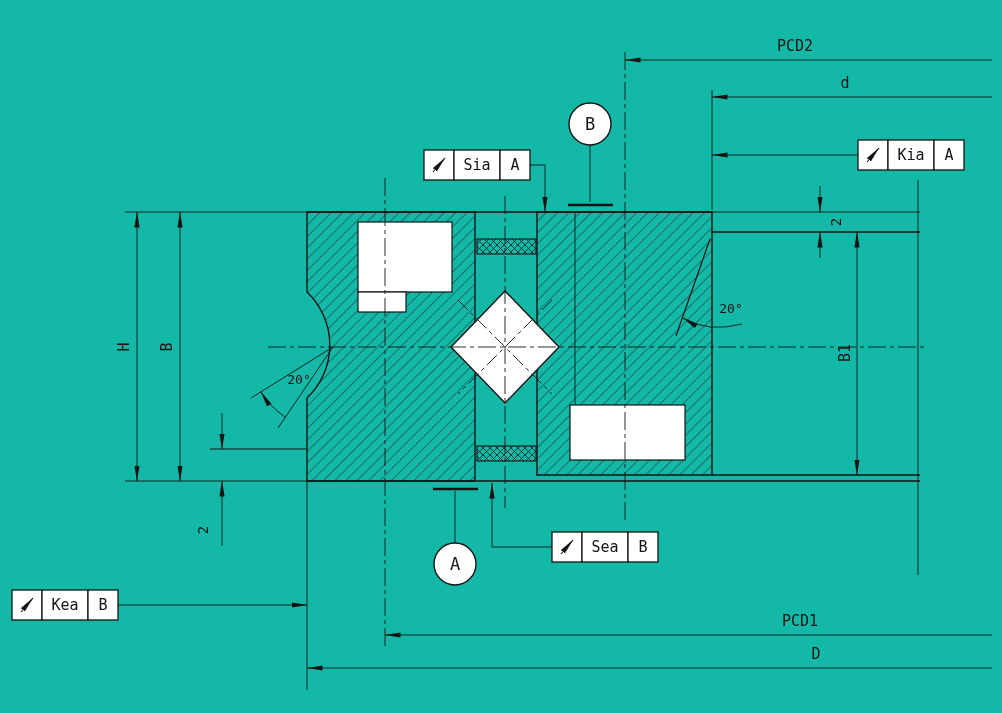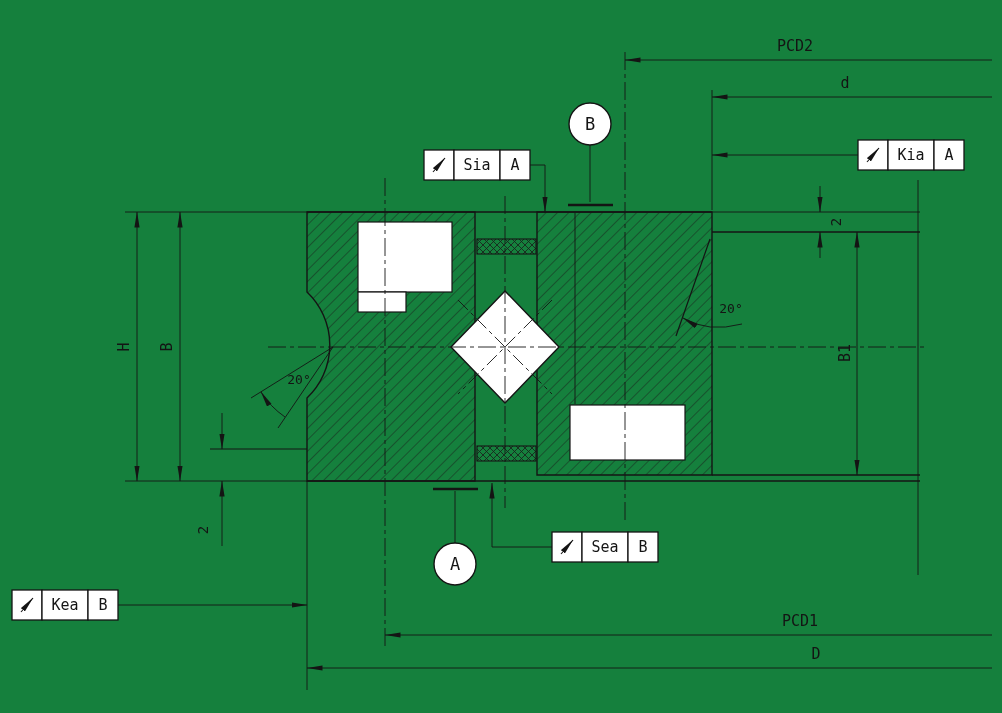--- a/index.html
+++ b/index.html
@@ -1,16 +1,16 @@
 <!DOCTYPE html>
 <html><head>
 <meta charset="utf-8">
 <style>
   html,body{margin:0;padding:0;background:#ffffff;}
-  .canvas{position:relative;width:1002px;height:713px;background:#15803d;overflow:hidden;
+  .canvas{position:relative;width:1002px;height:713px;background:#14b8a6;overflow:hidden;
           font-family:"DejaVu Sans Mono", monospace;}
   svg text{font-family:"DejaVu Sans Mono", monospace;fill:#141414;}
   .dimtxt{font-size:15px;}
   .smalltxt{font-size:13px;}
   .frametxt{font-size:15px;}
   .datumtxt{font-size:17px;}
 </style>
 </head>
 <body>
 

